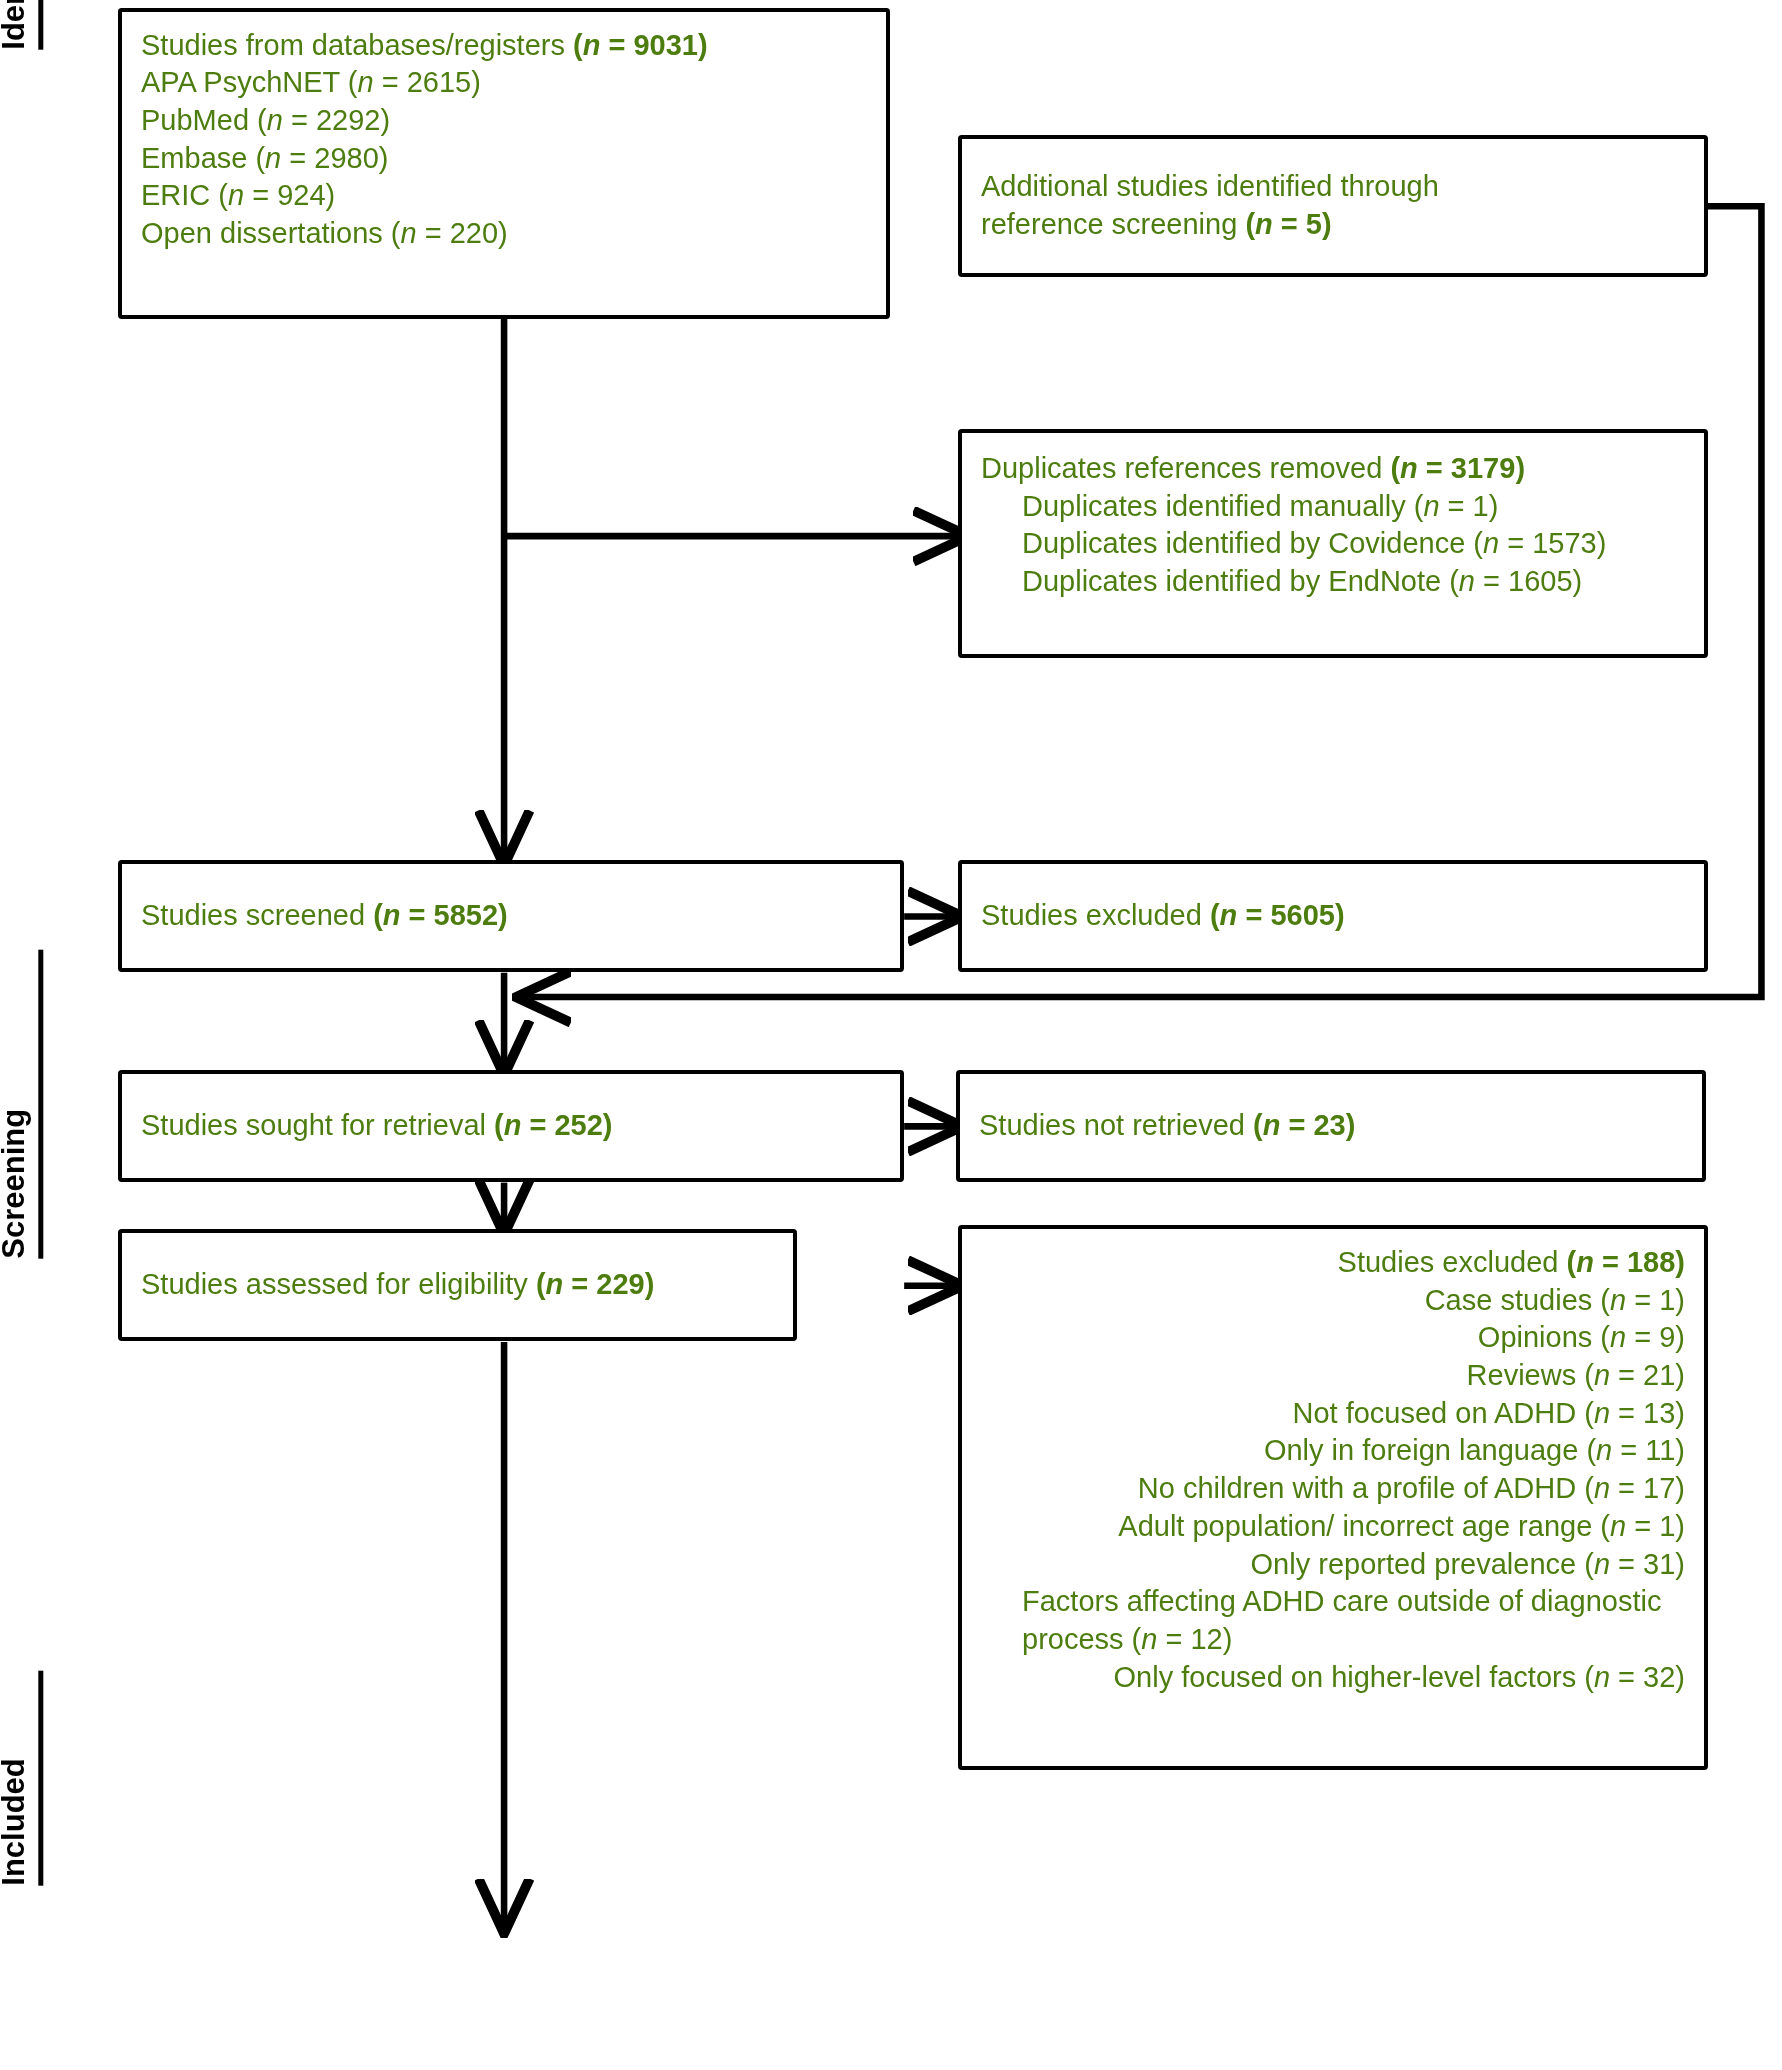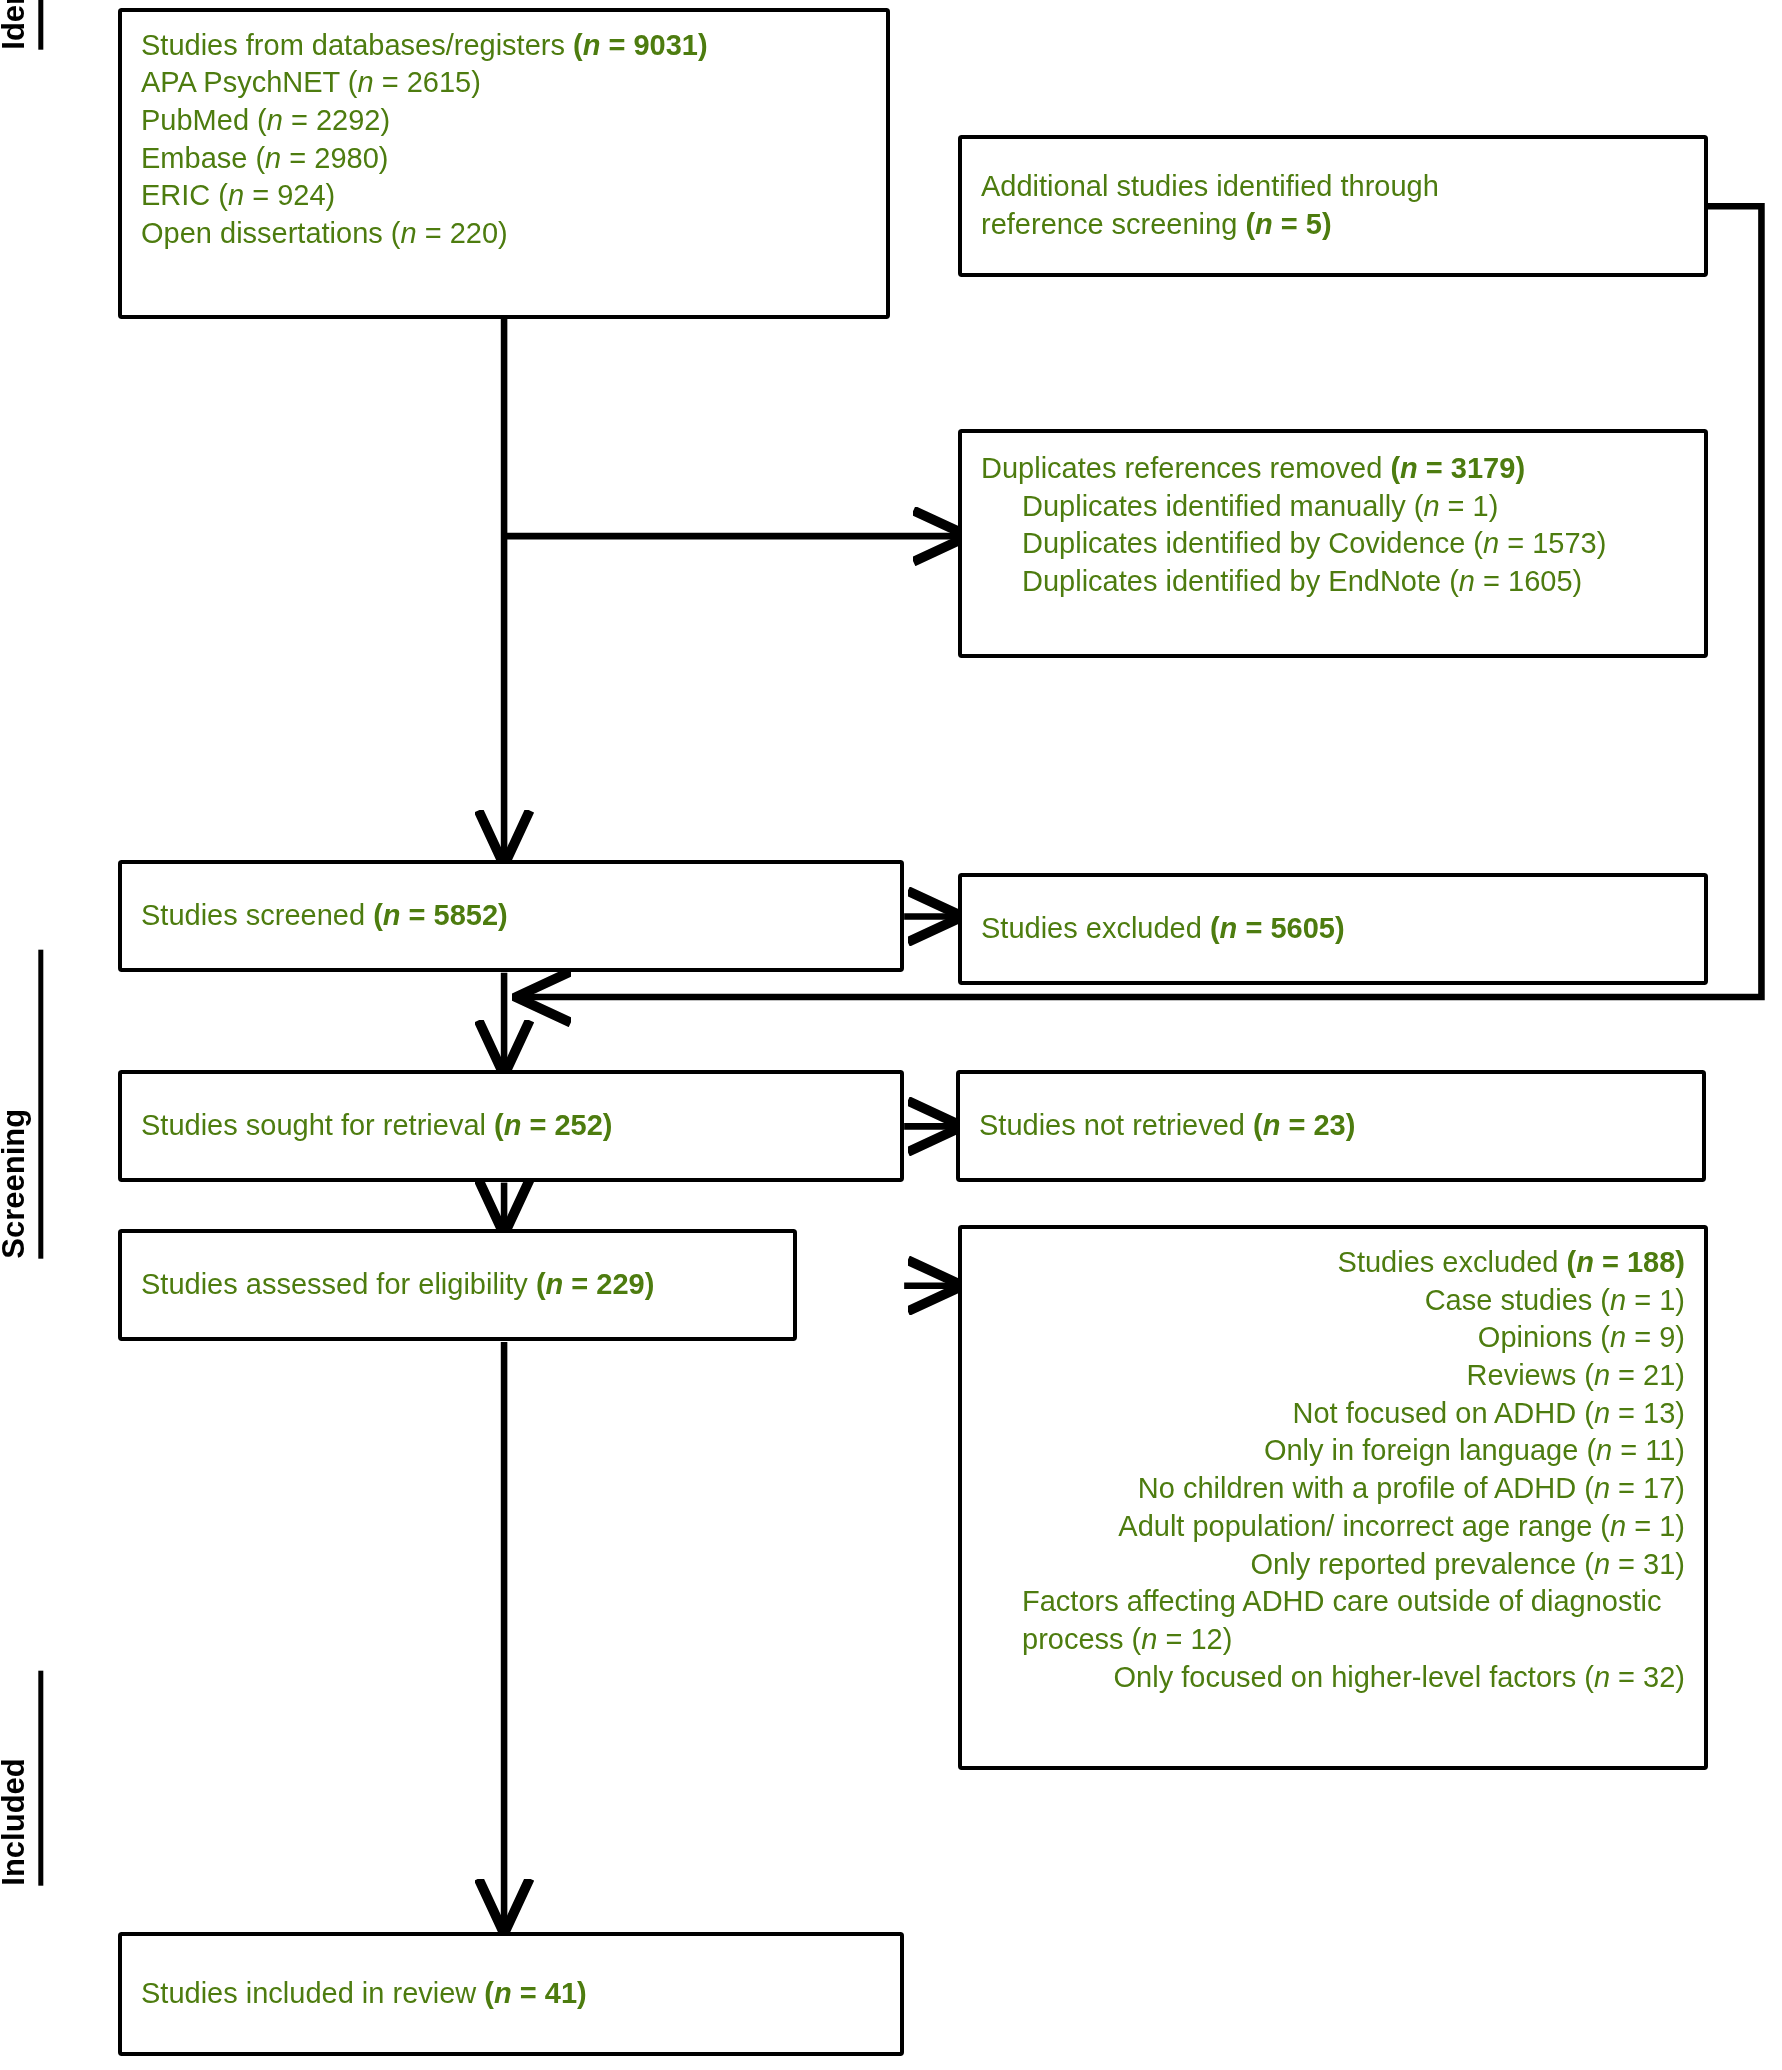--- a/index.html
+++ b/index.html
@@ -163,21 +163,21 @@
       <span>Duplicates identified by EndNote (</span><span class="ital">n</span><span> = 1605)</span>
     </div>
   </div>
 
   <div class="box centered-single" style="left: 118px; top: 860px; width: 786px; height: 112px;">
     <div class="line">
       <span>Studies screened </span><span class="bold">(</span><span class="bold ital">n</span><span class="bold"> = 5852)</span>
     </div>
   </div>
 
-  <div class="box centered-single" style="left: 958px; top: 860px; width: 750px; height: 112px; margin-top: 13px;">
+  <div class="box centered-single" style="left: 958px; top: 860px; width: 750px; height: 112px;">
     <div class="line">
       <span>Studies excluded </span><span class="bold">(</span><span class="bold ital">n</span><span class="bold"> = 5605)</span>
     </div>
   </div>
 
   <div class="box centered-single" style="left: 118px; top: 1070px; width: 786px; height: 112px;">
     <div class="line">
       <span>Studies sought for retrieval </span><span class="bold">(</span><span class="bold ital">n</span><span class="bold"> = 252)</span>
     </div>
   </div>
@@ -223,20 +223,15 @@
       <span>Only reported prevalence (</span><span class="ital">n</span><span> = 31)</span>
     </div>
     <div class="line wrap">
       <span>Factors affecting ADHD care outside of diagnostic process (</span><span class="ital">n</span><span> = 12)</span>
     </div>
     <div class="line indent">
       <span>Only focused on higher-level factors (</span><span class="ital">n</span><span> = 32)</span>
     </div>
   </div>
 
-  <div class="box centered-single" style="left: 118px; top: 1932px; width: 786px; height: 124px;">
-    <div class="line">
-      <span>Studies included in review </span><span class="bold">(</span><span class="bold ital">n</span><span class="bold"> = 41)</span>
-    </div>
-  </div>
 
 </div>
 
 
 </body></html>

